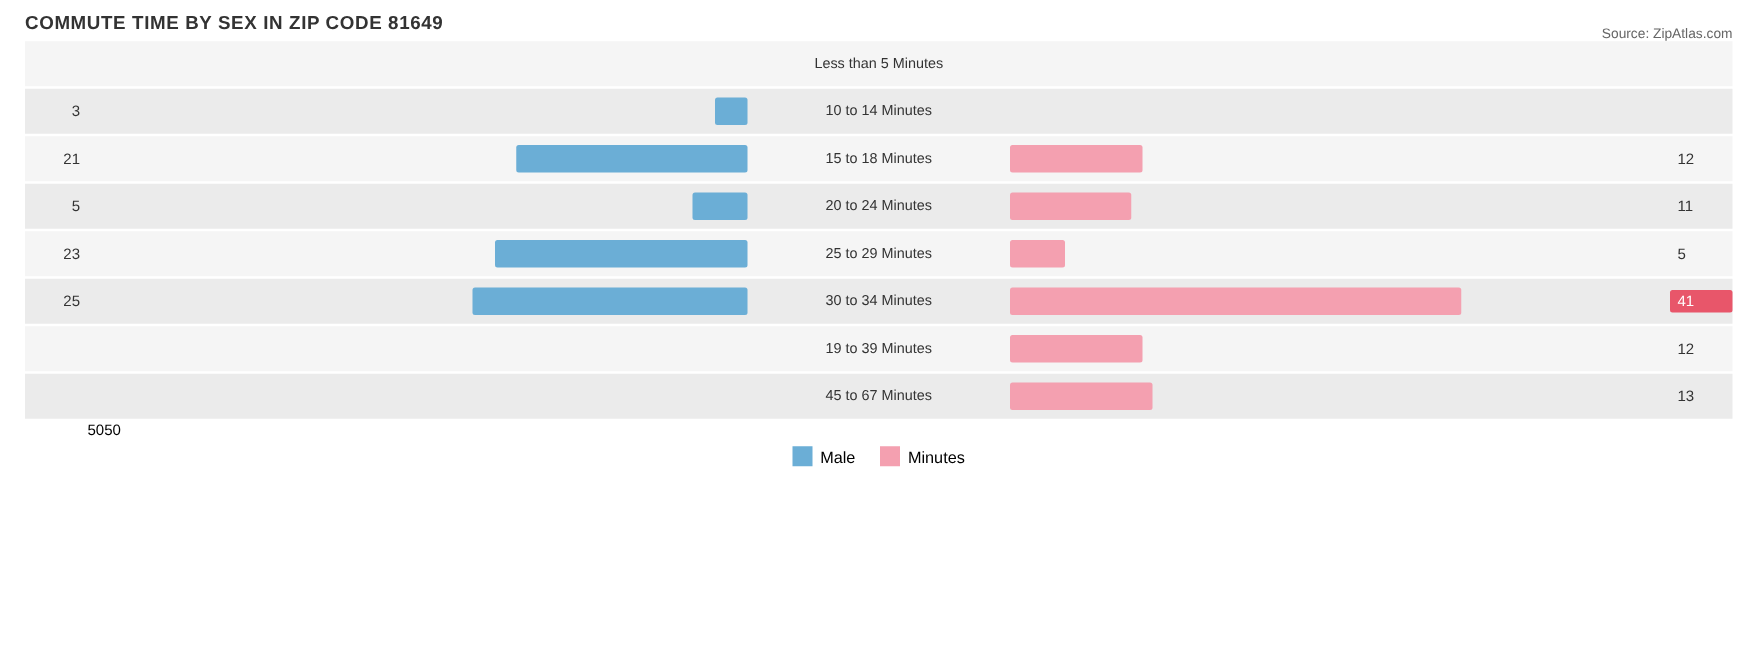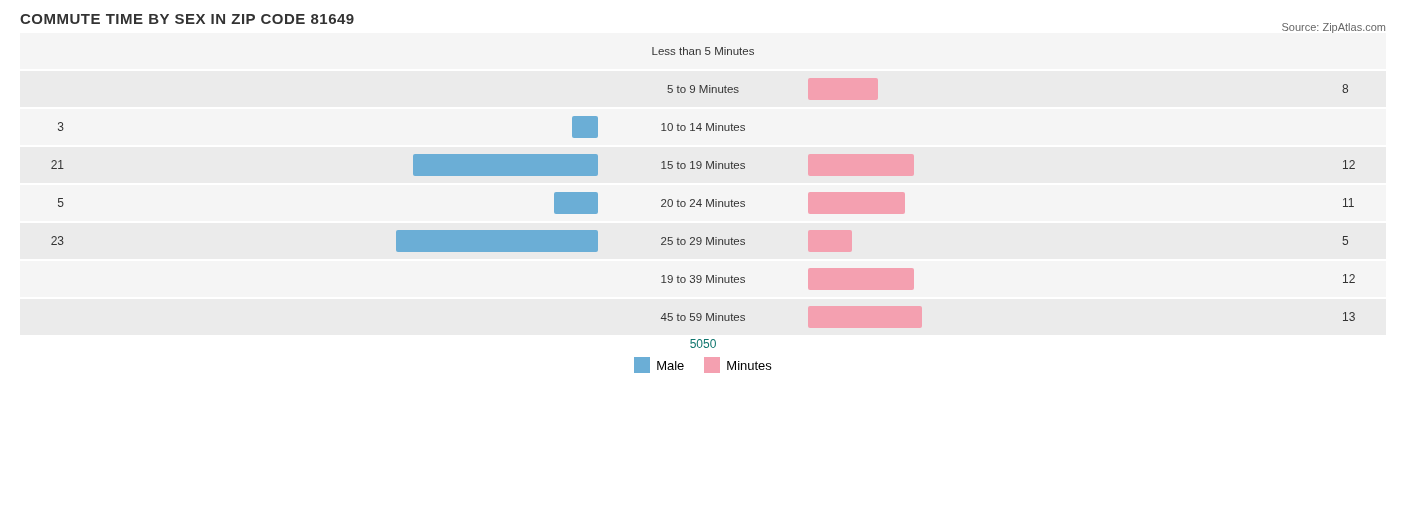--- a/index.html
+++ b/index.html
@@ -133,24 +133,24 @@
       display: flex;
       align-items: center;
       gap: 6px;
     }
     .legend-box {
       width: 16px;
       height: 16px;
     }
     .axis-labels {
       display: flex;
-      justify-content: center;
+      justify-content: flex-start;
       padding: 0 50px;
       font-size: 12px;
-      color: #0f766e;
+      color: #000000;
       margin-top: 2px;
     }
   </style>
 </head>
 <body>
 
 <div class="chart-container">
   <div class="chart-title">COMMUTE TIME BY SEX IN ZIP CODE 81649</div>
   <div class="source-text">Source: ZipAtlas.com</div>
 
@@ -164,117 +164,117 @@
         </div>
         <span class="label">Less than 5 Minutes</span>
         <div class="female-side">
           <div class="bar female-bar" style="width:0px;"></div>
         </div>
       </div>
     </div>
     <div class="right-value"></div>
   </div>
       <div class="row">
+    <div class="left-value">3</div>
+    <div class="bars-center">
+      <div class="bar-pair">
+        <div class="male-side">
+          <div class="bar male-bar" style="width:26.4px;"></div>
+        </div>
+        <span class="label">10 to 14 Minutes</span>
+        <div class="female-side">
+          <div class="bar female-bar" style="width:0px;"></div>
+        </div>
+      </div>
+    </div>
+    <div class="right-value"></div>
+  </div>
+      <div class="row">
+    <div class="left-value">21</div>
+    <div class="bars-center">
+      <div class="bar-pair">
+        <div class="male-side">
+          <div class="bar male-bar" style="width:184.79999999999998px;"></div>
+        </div>
+        <span class="label">15 to 18 Minutes</span>
+        <div class="female-side">
+          <div class="bar female-bar" style="width:105.6px;"></div>
+        </div>
+      </div>
+    </div>
+    <div class="right-value">12</div>
+  </div>
+      <div class="row">
+    <div class="left-value">5</div>
+    <div class="bars-center">
+      <div class="bar-pair">
+        <div class="male-side">
+          <div class="bar male-bar" style="width:44px;"></div>
+        </div>
+        <span class="label">20 to 24 Minutes</span>
+        <div class="female-side">
+          <div class="bar female-bar" style="width:96.8px;"></div>
+        </div>
+      </div>
+    </div>
+    <div class="right-value">11</div>
+  </div>
+      <div class="row">
+    <div class="left-value">23</div>
+    <div class="bars-center">
+      <div class="bar-pair">
+        <div class="male-side">
+          <div class="bar male-bar" style="width:202.4px;"></div>
+        </div>
+        <span class="label">25 to 29 Minutes</span>
+        <div class="female-side">
+          <div class="bar female-bar" style="width:44px;"></div>
+        </div>
+      </div>
+    </div>
+    <div class="right-value">5</div>
+  </div>
+      <div class="row">
+    <div class="left-value">25</div>
+    <div class="bars-center">
+      <div class="bar-pair">
+        <div class="male-side">
+          <div class="bar male-bar" style="width:220px;"></div>
+        </div>
+        <span class="label">30 to 34 Minutes</span>
+        <div class="female-side">
+          <div class="bar female-bar" style="width:360.79999999999995px;"></div>
+        </div>
+      </div>
+    </div>
+    <div class="right-value highlight">41</div>
+  </div>
+      <div class="row">
     <div class="left-value"></div>
     <div class="bars-center">
       <div class="bar-pair">
         <div class="male-side">
           <div class="bar male-bar" style="width:0px;"></div>
         </div>
-        <span class="label">5 to 9 Minutes</span>
-        <div class="female-side">
-          <div class="bar female-bar" style="width:70.4px;"></div>
-        </div>
-      </div>
-    </div>
-    <div class="right-value">8</div>
-  </div>
-      <div class="row">
-    <div class="left-value">3</div>
-    <div class="bars-center">
-      <div class="bar-pair">
-        <div class="male-side">
-          <div class="bar male-bar" style="width:26.4px;"></div>
-        </div>
-        <span class="label">10 to 14 Minutes</span>
-        <div class="female-side">
-          <div class="bar female-bar" style="width:0px;"></div>
-        </div>
-      </div>
-    </div>
-    <div class="right-value"></div>
-  </div>
-      <div class="row">
-    <div class="left-value">21</div>
-    <div class="bars-center">
-      <div class="bar-pair">
-        <div class="male-side">
-          <div class="bar male-bar" style="width:184.79999999999998px;"></div>
-        </div>
-        <span class="label">15 to 19 Minutes</span>
+        <span class="label">19 to 39 Minutes</span>
         <div class="female-side">
           <div class="bar female-bar" style="width:105.6px;"></div>
         </div>
       </div>
     </div>
     <div class="right-value">12</div>
   </div>
       <div class="row">
-    <div class="left-value">5</div>
-    <div class="bars-center">
-      <div class="bar-pair">
-        <div class="male-side">
-          <div class="bar male-bar" style="width:44px;"></div>
-        </div>
-        <span class="label">20 to 24 Minutes</span>
-        <div class="female-side">
-          <div class="bar female-bar" style="width:96.8px;"></div>
-        </div>
-      </div>
-    </div>
-    <div class="right-value">11</div>
-  </div>
-      <div class="row">
-    <div class="left-value">23</div>
-    <div class="bars-center">
-      <div class="bar-pair">
-        <div class="male-side">
-          <div class="bar male-bar" style="width:202.4px;"></div>
-        </div>
-        <span class="label">25 to 29 Minutes</span>
-        <div class="female-side">
-          <div class="bar female-bar" style="width:44px;"></div>
-        </div>
-      </div>
-    </div>
-    <div class="right-value">5</div>
-  </div>
-      <div class="row">
     <div class="left-value"></div>
     <div class="bars-center">
       <div class="bar-pair">
         <div class="male-side">
           <div class="bar male-bar" style="width:0px;"></div>
         </div>
-        <span class="label">19 to 39 Minutes</span>
-        <div class="female-side">
-          <div class="bar female-bar" style="width:105.6px;"></div>
-        </div>
-      </div>
-    </div>
-    <div class="right-value">12</div>
-  </div>
-      <div class="row">
-    <div class="left-value"></div>
-    <div class="bars-center">
-      <div class="bar-pair">
-        <div class="male-side">
-          <div class="bar male-bar" style="width:0px;"></div>
-        </div>
-        <span class="label">45 to 59 Minutes</span>
+        <span class="label">45 to 67 Minutes</span>
         <div class="female-side">
           <div class="bar female-bar" style="width:114.4px;"></div>
         </div>
       </div>
     </div>
     <div class="right-value">13</div>
   </div>
     </div>
 
   <div class="axis-labels">

